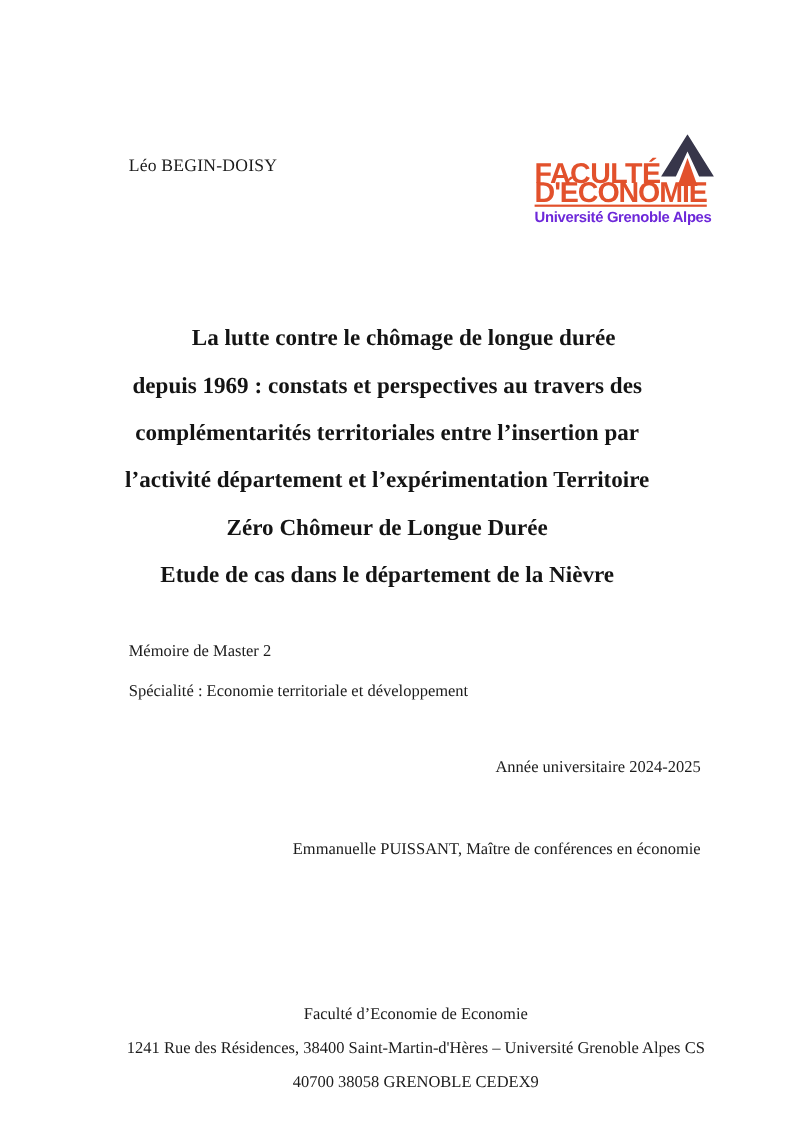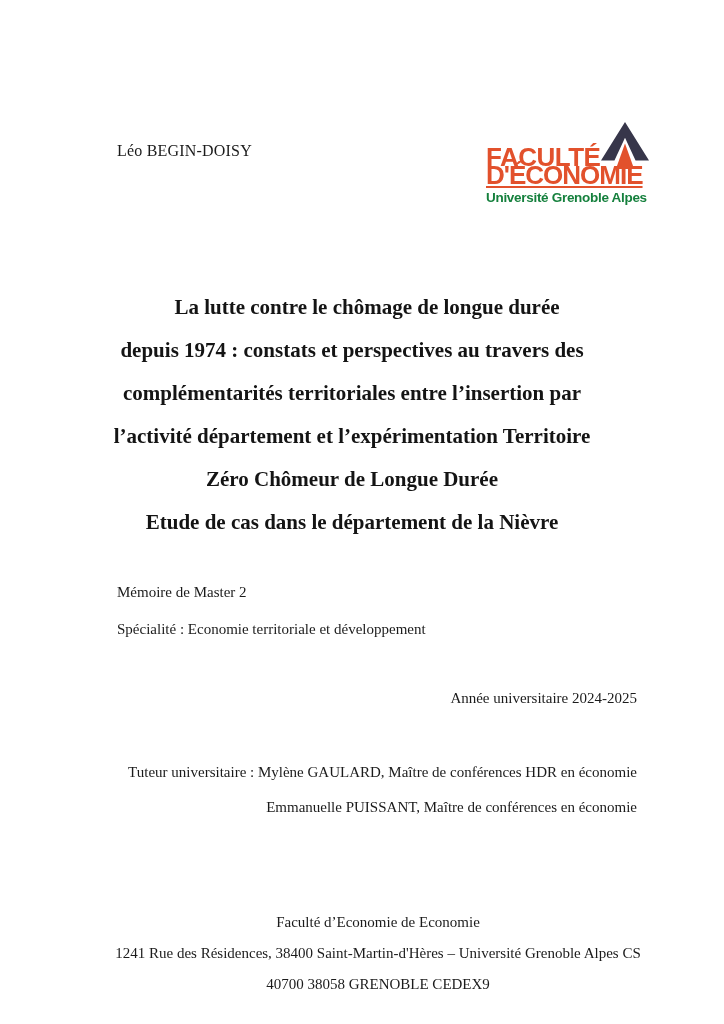--- a/index.html
+++ b/index.html
@@ -141,46 +141,45 @@
 </head>
 <body>
 
 <div class="page">
 
   <div class="author">Léo BEGIN-DOISY</div>
 
   <div class="logo">
     <div class="logo-line1" style="color: rgb(226, 81, 44);">FACULTÉ</div>
     <div class="logo-line2" style="color: rgb(226, 81, 44);">D'ÉCONOMIE</div>
-    <div class="logo-sub" style="color: #15803d;">Université Grenoble Alpes</div>
+    <div class="logo-sub" style="color: #6d28d9;">Université Grenoble Alpes</div>
     <div class="logo-mark">
       <svg viewBox="0 0 100 100" xmlns="http://www.w3.org/2000/svg" aria-hidden="true">
         <path d="M50 0 L100 80 L72 80 L50 33 L28 80 L0 80 Z" fill="#37364A"></path>
         <path d="M50 45 L69 98 L31 98 Z" fill="#E2512C"></path>
       </svg>
     </div>
   </div>
 
   <div class="title-block">
     <div class="title-line first">La lutte contre le chômage de longue durée</div>
-    <div class="title-line">depuis 1974 : constats et perspectives au travers des</div>
+    <div class="title-line">depuis 1969 : constats et perspectives au travers des</div>
     <div class="title-line">complémentarités territoriales entre l’insertion par</div>
     <div class="title-line">l’activité département et l’expérimentation Territoire</div>
     <div class="title-line">Zéro Chômeur de Longue Durée</div>
     <div class="title-line">Etude de cas dans le département de la Nièvre</div>
   </div>
 
   <div class="degree">Mémoire de Master 2</div>
 
   <div class="speciality">Spécialité : Economie territoriale et développement</div>
 
   <div class="year">Année universitaire 2024-2025</div>
 
   <div class="committee">
-    <div>Tuteur universitaire : Mylène GAULARD, Maître de conférences HDR en économie</div>
     <div>Emmanuelle PUISSANT, Maître de conférences en économie</div>
   </div>
 
   <div class="footer">
     <div>Faculté d’Economie de Economie</div>
     <div>1241 Rue des Résidences, 38400 Saint-Martin-d'Hères – Université Grenoble Alpes CS</div>
     <div>40700 38058 GRENOBLE CEDEX9</div>
   </div>
 
 </div>

